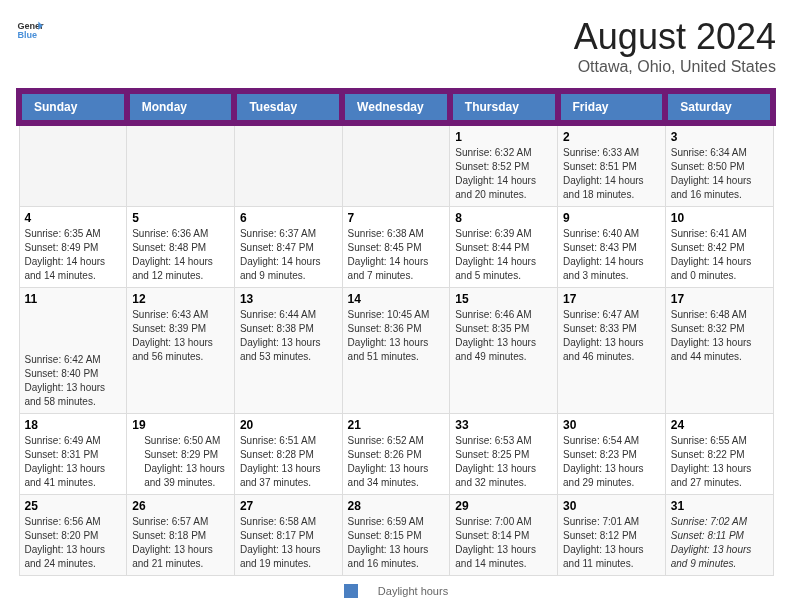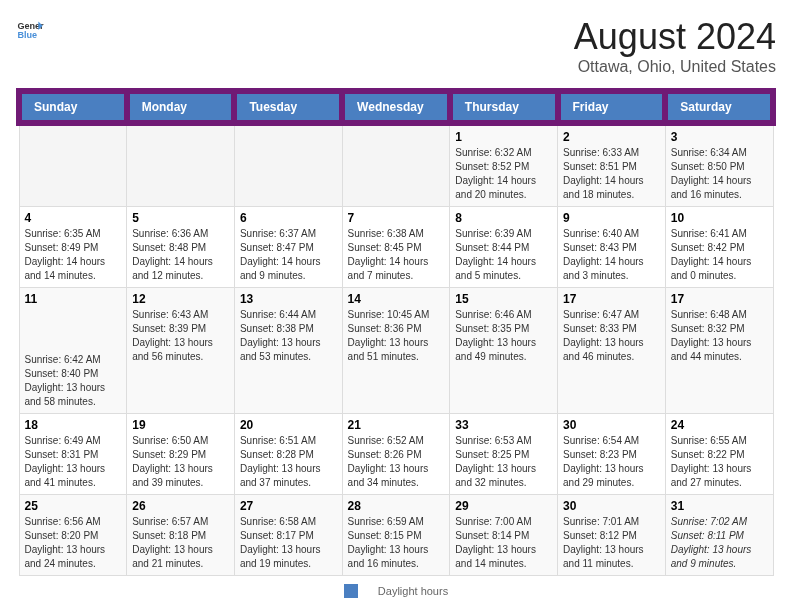--- a/index.html
+++ b/index.html
@@ -241,21 +241,21 @@
       </tr>
       <tr>
         <td>
           <div class="day-number">18</div>
           <div class="day-info" style="white-space: pre-line;">Sunrise: 6:49 AM
 Sunset: 8:31 PM
 Daylight: 13 hours and 41 minutes.</div>
         </td>
         <td>
           <div class="day-number">19</div>
-          <div class="day-info" style="white-space: pre-line;">Sunrise: 6:50 AM
+          <div class="day-info" style="white-space: pre-line; margin-left: 12px;">Sunrise: 6:50 AM
 Sunset: 8:29 PM
 Daylight: 13 hours and 39 minutes.</div>
         </td>
         <td>
           <div class="day-number">20</div>
           <div class="day-info" style="white-space: pre-line;">Sunrise: 6:51 AM
 Sunset: 8:28 PM
 Daylight: 13 hours and 37 minutes.</div>
         </td>
         <td>

